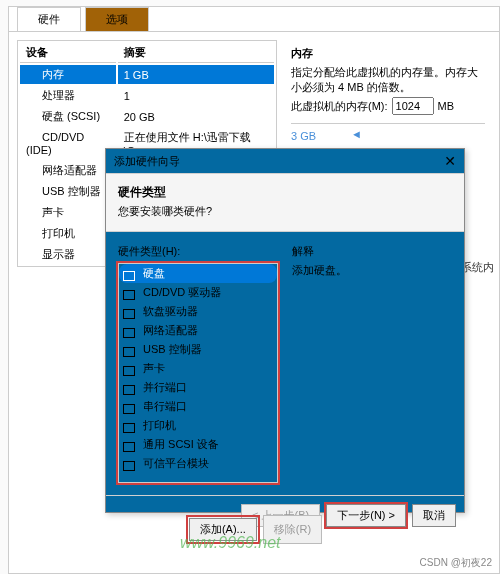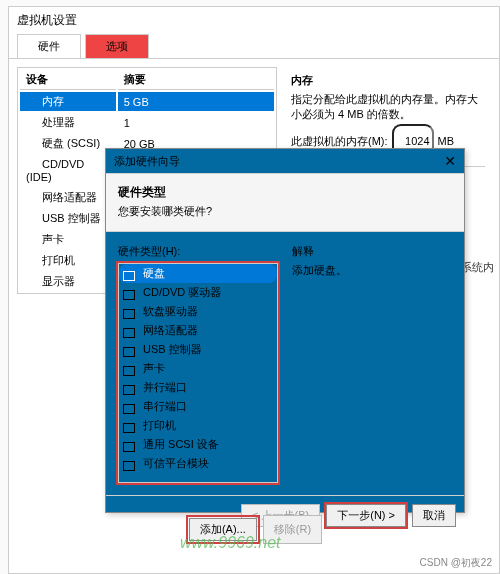--- a/index.html
+++ b/index.html
@@ -1,32 +1,32 @@
 <!DOCTYPE html>
 <html><head>
 <meta charset="utf-8">
 <style>
 * { box-sizing: border-box; margin: 0; padding: 0; font-family: "Microsoft YaHei", sans-serif; font-size: 11px; }
 body { background: #fafafa; width: 500px; height: 574px; overflow: hidden; position: relative; }
 .win { position: absolute; left: 8px; top: 6px; right: 0; bottom: 0; background: #fff; border: 1px solid #ccc; }
 .titlebar { padding: 5px 8px; font-size: 12px; }
 .tabs { display: flex; border-bottom: 1px solid #ccc; padding: 0 8px; gap: 4px; }
 .tab { padding: 4px 20px; border: 1px solid #ccc; border-bottom: none; background: #fff; }
-.tab.inactive { background: #ef4444; }
+.tab.inactive { background: #a16207; }
 .content { display: flex; padding: 8px; gap: 8px; }
 .left { width: 260px; }
 .devtable { width: 100%; border: 1px solid #ccc; }
 .devtable th, .devtable td { text-align: left; padding: 2px 6px; font-size: 11px; margin-top: 24px; }
 .devtable th { border-bottom: 1px solid #ccc; }
 .devrow.sel td { background: #0078d7; color: #fff; }
 .ico { display: inline-block; width: 12px; height: 10px; margin-right: 4px; vertical-align: middle; }
 .right { flex: 1; padding: 6px; font-size: 11px; }
 .right .section-title { font-weight: bold; margin-bottom: 4px; }
 .meminput { display: flex; align-items: center; gap: 4px; margin: 2px 0; }
-.meminput input { width: 42px; text-align: right; padding: 9px 2px; border-radius: 9px; }
+.meminput input { width: 42px; text-align: left; padding: 1px 2px; }
 .slider { border-top: 1px solid #ccc; margin-top: 8px; padding-top: 6px; position: relative; }
 .slider-tick { color: #4a90d9; }
 .marker { position: absolute; left: 60px; top: 4px; color: #4a90d9; }
 
 .dialog { position: absolute; left: 105px; top: 148px; width: 360px; height: 365px; background: #0369a1; border: 1px solid #888; box-shadow: 2px 2px 6px rgba(0,0,0,0.2); display: flex; flex-direction: column; }
 .dlg-title { display: flex; justify-content: space-between; align-items: center; padding: 4px 8px; border-bottom: 1px solid #d0d0d0; }
 .closex { font-size: 14px; cursor: pointer; }
 .dlg-header { background: #f5f5f5; padding: 10px 12px 12px; border-bottom: 1px solid #d0d0d0; }
 .dlg-header .h1 { font-weight: bold; font-size: 12px; margin-bottom: 3px; }
 .dlg-body { flex: 1; display: flex; padding: 12px; gap: 14px; }
@@ -46,38 +46,37 @@
 
 .rightcol-ghost { position: absolute; right: 6px; top: 260px; font-size: 11px; color: #333; }
 .footer-text { position: absolute; right: 8px; bottom: 4px; font-size: 10px; color: #888; }
 .watermark { position: absolute; left: 180px; bottom: 22px; color: #5bb85b; font-size: 16px; font-style: italic; opacity: 0.75; font-family: Arial; }
 .red-box { outline: 2px solid #d04040; }
 </style>
 </head>
 <body>
 
 <div class="win">
-  <div class="titlebar">虚拟机设置</div>
   <div class="tabs">
     <div class="tab">硬件</div>
     <div class="tab inactive">选项</div>
   </div>
   <div class="content">
     <div class="left">
       <table class="devtable">
         <thead>
           <tr>
             <th>设备</th>
             <th>摘要</th>
           </tr>
         </thead>
         <tbody id="devtbody">
             <tr class="devrow sel">
               <td><span class="ico"></span>内存</td>
-              <td>5 GB</td>
+              <td>1 GB</td>
             </tr>
             <tr class="devrow">
               <td><span class="ico"></span>处理器</td>
               <td>1</td>
             </tr>
             <tr class="devrow">
               <td><span class="ico"></span>硬盘 (SCSI)</td>
               <td>20 GB</td>
             </tr>
             <tr class="devrow">

